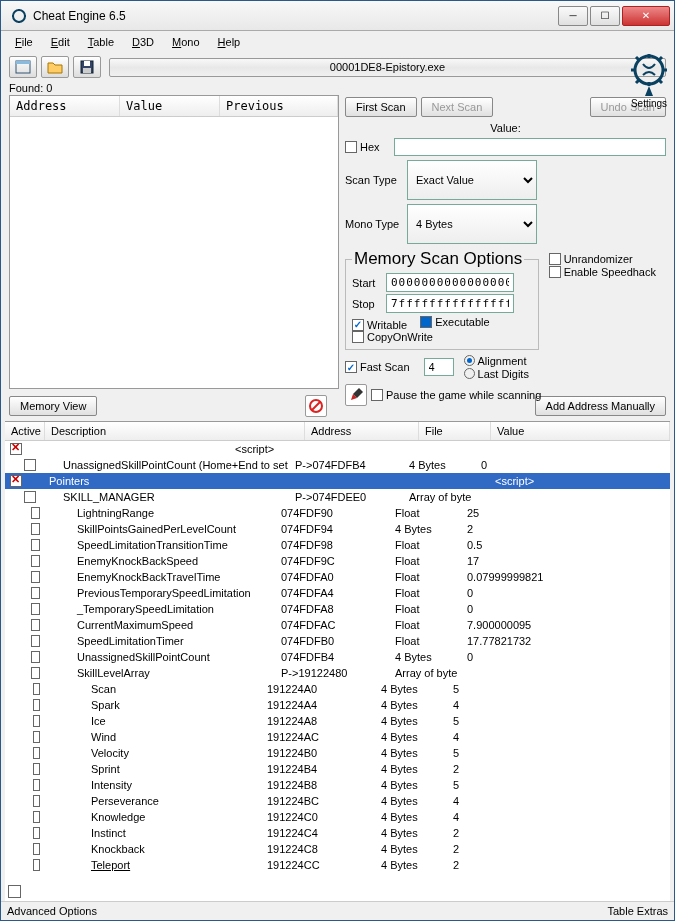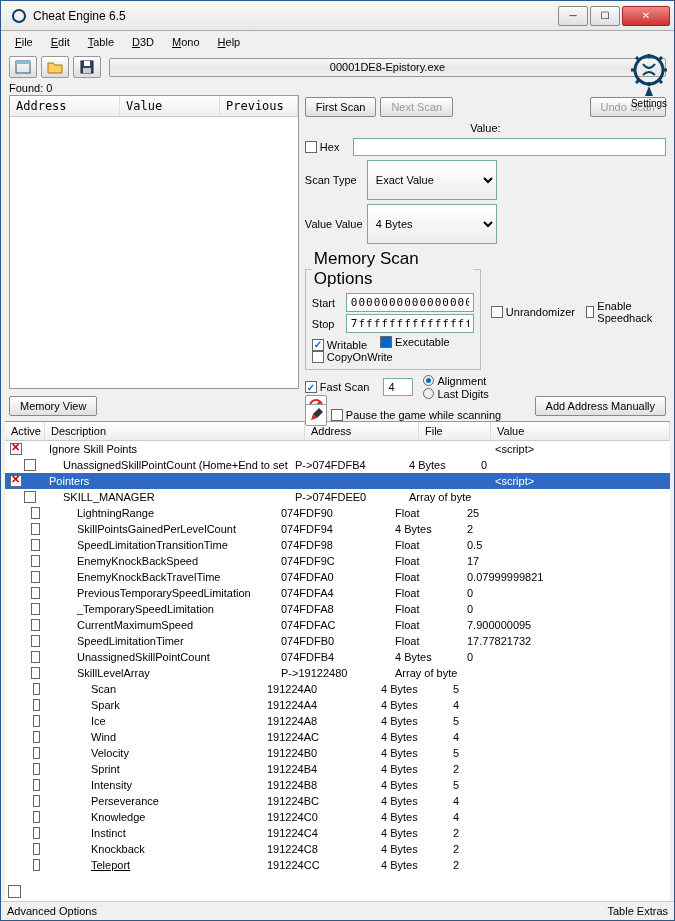--- a/index.html
+++ b/index.html
@@ -27,21 +27,21 @@
 .right-pane { flex: 1; display: flex; flex-direction: column; gap: 2px; padding-top: 2px; position: relative; }
 .btn { border: 1px solid #888; background: linear-gradient(#fff,#e0e0e0); border-radius: 2px; padding: 3px 10px; cursor: pointer; }
 .btn:disabled, .btn.disabled { color: #999; }
 .scan-btns { display: flex; gap: 4px; margin-bottom: 2px; }
 .scan-btns .spacer { flex: 1; }
 .row { display: flex; align-items: center; gap: 4px; margin: 1px 0; }
 .row label { width: 58px; text-align: left; }
 .row.center { justify-content: center; align-items: center; }
 input[type=text] { border: 1px solid #7a9; background: #fff; padding: 2px 4px; }
 select { border: 1px solid #7a9; background: linear-gradient(#fff,#eee); padding: 12px 4px; min-width: 130px; }
-.checkcol { display: flex; flex-direction: row; gap: 1px; margin-left: 4px; }
+.checkcol { display: flex; flex-direction: column; gap: 1px; margin-left: 4px; }
 .bottom-btns { display: flex; align-items: center; padding: 2px 8px; gap: 4px; }
 .bottom-btns .spacer { flex: 1; }
 .icon-sq { width: 22px; height: 22px; border: 1px solid #999; background: #fff; display: flex; align-items: center; justify-content: center; border-radius: 2px; }
 .table-area { flex: 1; display: flex; flex-direction: column; border-top: 1px solid #999; margin: 2px 4px 0 4px; background: #fff; overflow: hidden; }
 .table-head { display: flex; background: linear-gradient(#fff,#eee); border-bottom: 1px solid #ccc; }
 .table-head > div { padding: 3px 6px; border-right: 1px solid #ddd; }
 .col-active { width: 40px; }
 .col-desc { width: 260px; }
 .col-addr { width: 114px; }
 .col-type { width: 72px; }
@@ -156,21 +156,21 @@
             <span class="box"></span>
             <span>Hex</span>
           </div>
         <input type="text" style="flex: 1 1 0%;">
       </div>
       <div class="row">
           <label>Scan Type</label>
           <select><option>Exact Value</option></select>
         </div>
       <div class="row">
-          <label>Value Value</label>
+          <label>Mono Type</label>
           <select><option>4 Bytes</option></select>
         </div>
 
       <div style="display:flex; gap:6px;">
         <fieldset style="flex:1">
           <legend>Memory Scan Options</legend>
           <div class="mem-row">
               <label>Start</label>
               <input type="text" value="0000000000000000" style="">
             </div>
@@ -258,21 +258,20 @@
       <div class="col-desc">Description</div>
       <div class="col-addr">Address</div>
       <div class="col-type">File</div>
       <div class="col-val">Value</div>
     </div>
     <div class="table-body" id="table-body">
         <div class="trow">
           <div class="col-active" style="display: flex;">
             <span class="cb x"></span>
           </div>
-          <div style="width: 260px; padding-left: 4px;">Ignore Skill Points</div>
           <div class="col-addr"></div>
           <div class="col-type"></div>
           <div class="col-val">&lt;script&gt;</div>
         </div>
         <div class="trow">
           <div class="col-active" style="display: flex;">
             <span class="ind" style="width: 14px;"></span>
             <span class="cb"></span>
           </div>
           <div style="width: 246px; padding-left: 18px;">UnassignedSkillPointCount (Home+End to set 0)</div>

